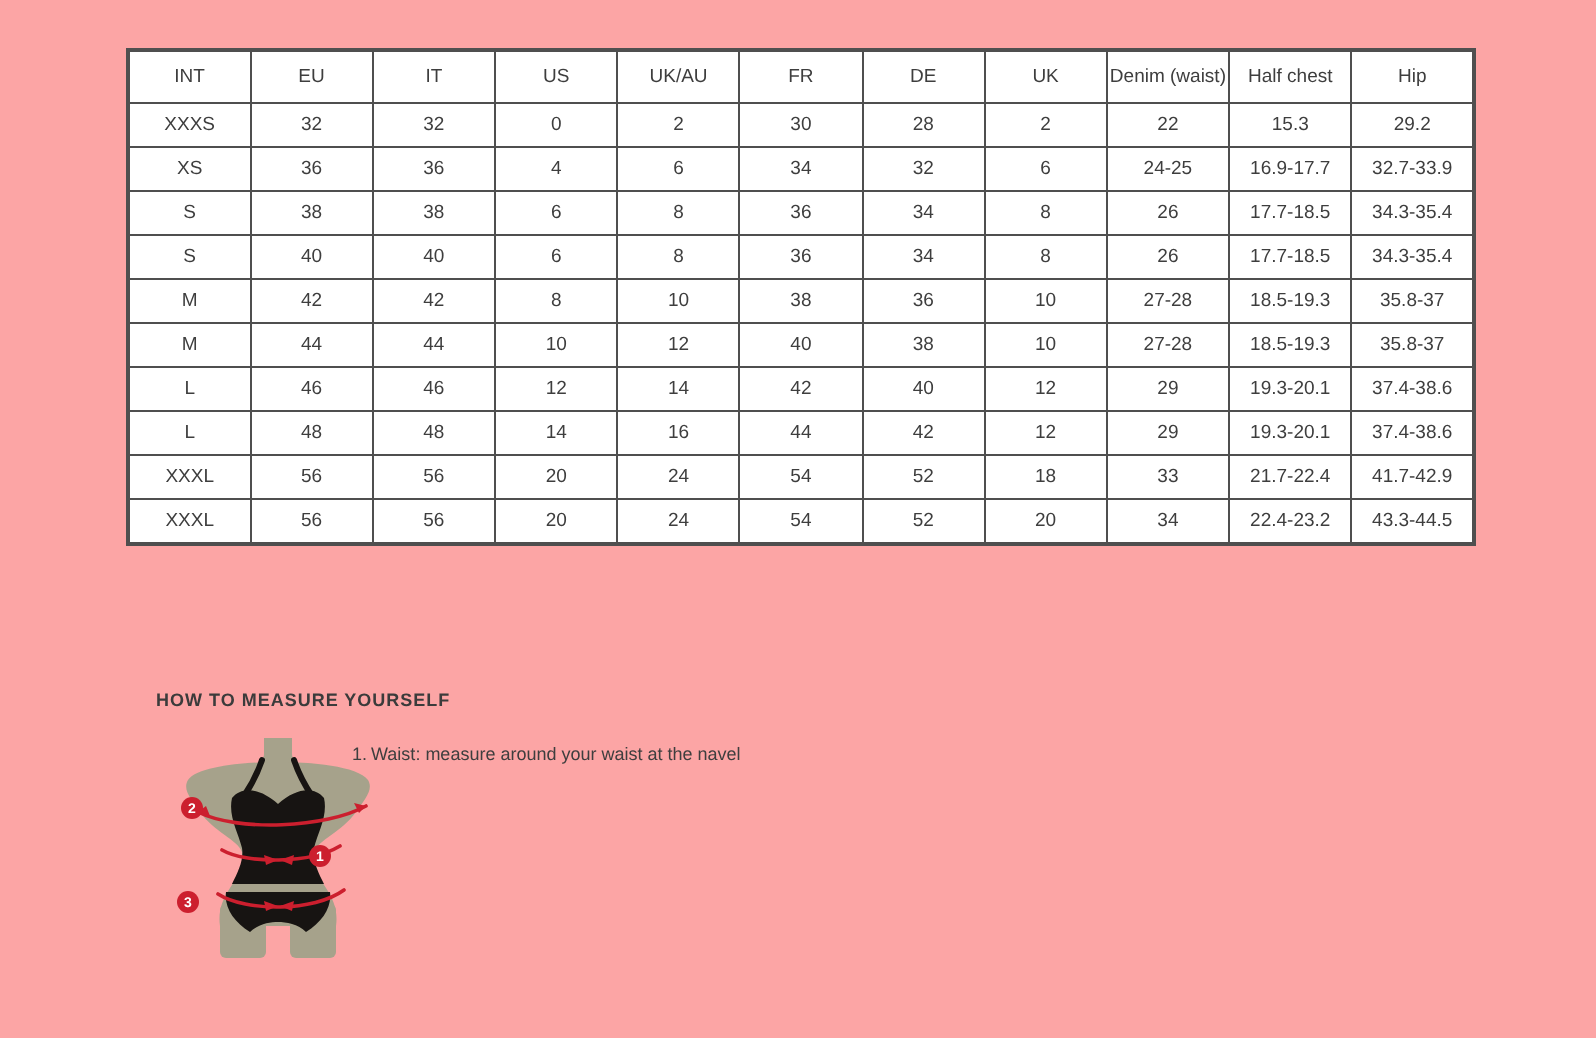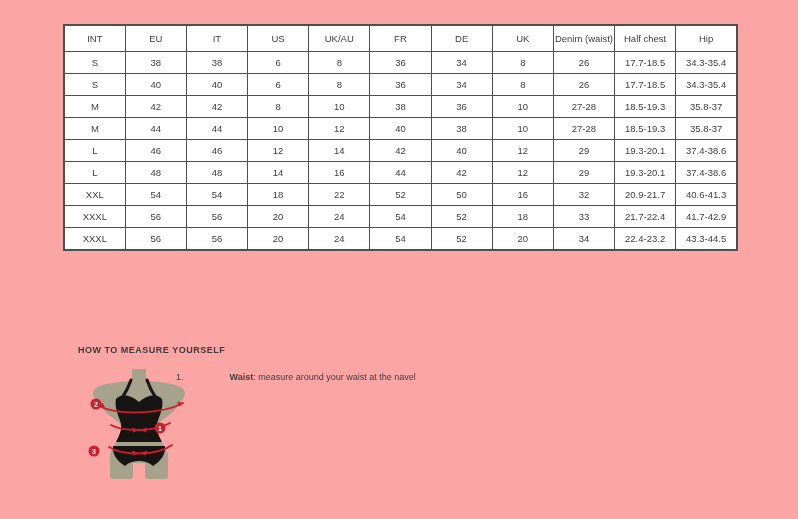--- a/index.html
+++ b/index.html
@@ -27,21 +27,21 @@
   .measure-heading{
     position:absolute;left:66px;top:345px;
     font-size:9px;font-weight:bold;letter-spacing:.5px;color:#3b3b3b;padding-left:12px;
   }
   .steps{
     position:absolute;left:176px;top:368px;
     font-size:9px;color:#3e3e3e;
   }
   .step{height:18px;line-height:18px;white-space:nowrap;}
   .step .num{margin-right:2px;}
-  .step .term{font-weight:bold;margin-left:44px;}
+  .step .term{font-weight:normal;}
   
   .illustration{position:absolute;left:83px;top:366px;}
   .mannequin{fill:#a6a28b;}
   .suit{fill:#171412;}
   .strap{stroke:#171412;stroke-width:3;fill:none;stroke-linecap:round;}
   .tape{stroke:#cc1f2e;stroke-width:1.8;fill:none;stroke-linecap:round;}
   .arrow{fill:#cc1f2e;}
   .marker-circle{fill:#cc1f2e;}
   .marker-num{fill:#ffffff;font-family:"Liberation Sans",sans-serif;font-size:7px;font-weight:bold;}
 </style>
@@ -61,20 +61,46 @@
           <th>FR</th>
           <th>DE</th>
           <th>UK</th>
           <th>Denim (waist)</th>
           <th>Half chest</th>
           <th>Hip</th>
         </tr>
       </thead>
       <tbody>
         <tr>
+          <td>XXXS</td>
+          <td>32</td>
+          <td>32</td>
+          <td>0</td>
+          <td>2</td>
+          <td>30</td>
+          <td>28</td>
+          <td>2</td>
+          <td>22</td>
+          <td>15.3</td>
+          <td>29.2</td>
+        </tr>
+        <tr>
+          <td>XS</td>
+          <td>36</td>
+          <td>36</td>
+          <td>4</td>
+          <td>6</td>
+          <td>34</td>
+          <td>32</td>
+          <td>6</td>
+          <td>24-25</td>
+          <td>16.9-17.7</td>
+          <td>32.7-33.9</td>
+        </tr>
+        <tr>
           <td>S</td>
           <td>38</td>
           <td>38</td>
           <td>6</td>
           <td>8</td>
           <td>36</td>
           <td>34</td>
           <td>8</td>
           <td>26</td>
           <td>17.7-18.5</td>
@@ -137,33 +163,20 @@
           <td>48</td>
           <td>48</td>
           <td>14</td>
           <td>16</td>
           <td>44</td>
           <td>42</td>
           <td>12</td>
           <td>29</td>
           <td>19.3-20.1</td>
           <td>37.4-38.6</td>
-        </tr>
-        <tr>
-          <td>XXL</td>
-          <td>54</td>
-          <td>54</td>
-          <td>18</td>
-          <td>22</td>
-          <td>52</td>
-          <td>50</td>
-          <td>16</td>
-          <td>32</td>
-          <td>20.9-21.7</td>
-          <td>40.6-41.3</td>
         </tr>
         <tr>
           <td>XXXL</td>
           <td>56</td>
           <td>56</td>
           <td>20</td>
           <td>24</td>
           <td>54</td>
           <td>52</td>
           <td>18</td>

